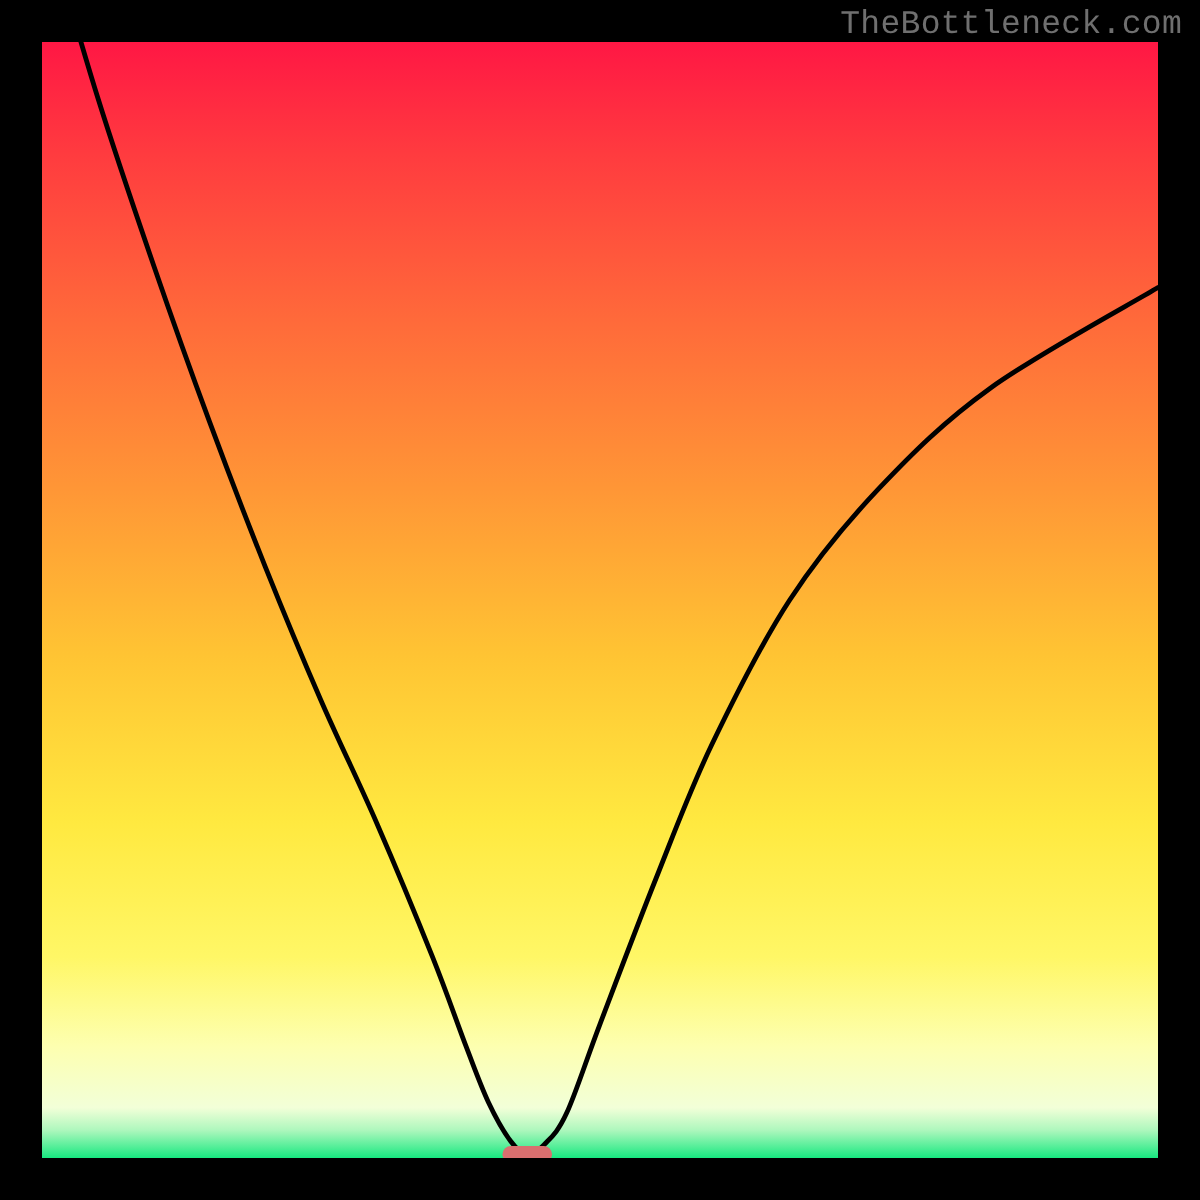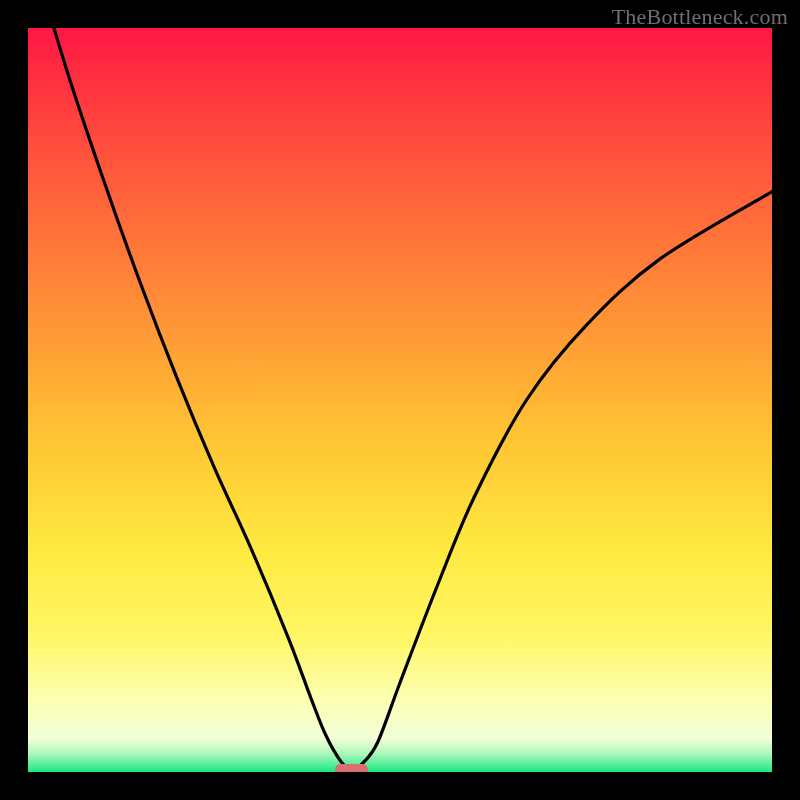--- a/index.html
+++ b/index.html
@@ -15,21 +15,21 @@
     top: 28px;
     left: 28px;
     width: 744px;
     height: 744px;
     overflow: hidden;
   }
   .watermark {
     position: absolute;
     top: 4px;
     right: 12px;
-    font-family: Liberation Serif, serif;
+    font-family: Liberation Mono, monospace;
     font-size: 22px;
     font-weight: 500;
     color: #6f6f6f;
     letter-spacing: 0.2px;
   }
   .curve-svg {
     position: absolute;
     top: 0; left: 0;
     width: 744px;
     height: 744px;

